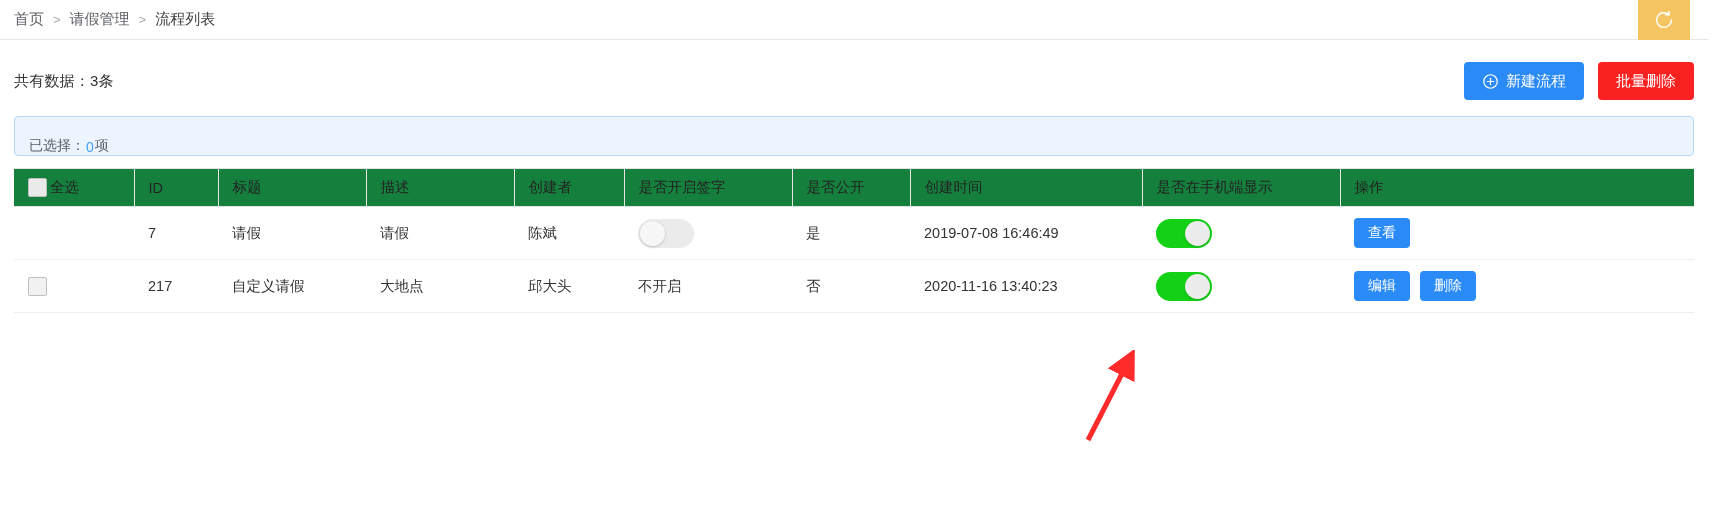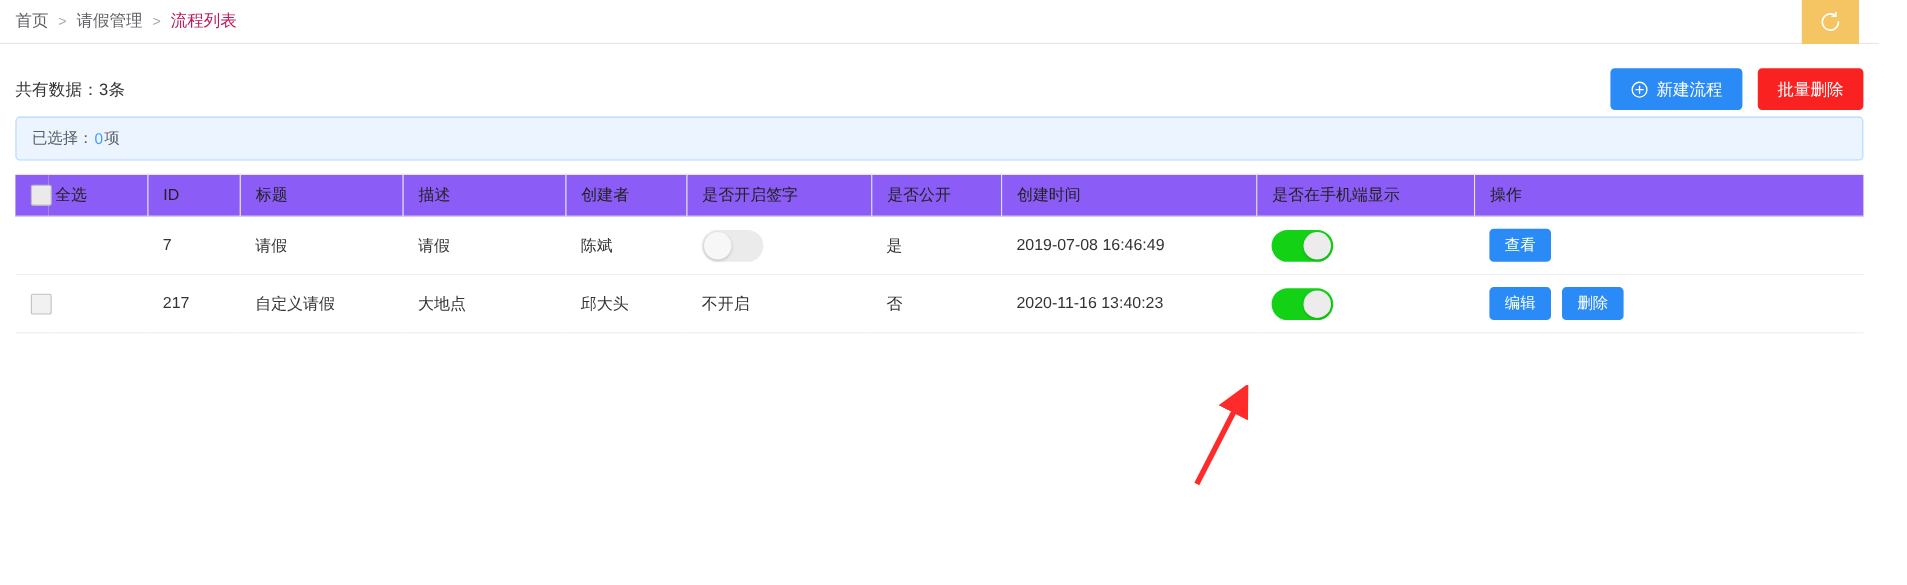--- a/index.html
+++ b/index.html
@@ -17,21 +17,21 @@
   .breadcrumb-bar {
     position: relative;
     height: 40px;
     background: #ffffff;
     border-bottom: 1px solid #e6e6e6;
     display: flex;
     align-items: center;
     padding-left: 14px;
   }
   .breadcrumb { display: flex; align-items: center; font-size: 15px; color: #666; }
-  .bc-item { color: #be185d; white-space: nowrap; }
+  .bc-item { color: #404040; white-space: nowrap; }
   .bc-item.link { color: #606266; cursor: pointer; }
   .bc-sep { margin: 0 9px; color: #a8abb2; font-size: 13px; }
 
   .refresh-btn {
     position: absolute;
     right: 18px;
     top: 0;
     width: 52px;
     height: 40px;
     background: #f6c563;
@@ -71,33 +71,33 @@
   .btn-primary { background: #2a8af6; padding: 0 18px; height: 38px; gap: 7px; }
   .btn-danger  { background: #fa2121; padding: 0 18px; height: 38px; }
   .plus-icon { display:inline-flex; }
 
   .alert-select {
     height: 40px;
     background: #ecf5ff;
     border: 1px solid #b3d8ff;
     border-radius: 4px;
     display: flex;
-    align-items: center;
+    align-items: flex-end;
     padding: 0 14px;
     font-size: 14px;
     color: #5a5e66;
-    margin-top: 2px;
+    margin-top: 12px;
   }
   .alert-select .count { color: #409eff; margin: 0 1px; }
 
   
   .table-wrap { margin-top: 12px; }
   table.grid { width: 100%; border-collapse: collapse; table-layout: fixed; }
   table.grid th {
-    background: #8b5cf6;
+    background: #15803d;
     font-weight: normal;
     font-size: 14.5px;
     color: #222;
     text-align: left;
     height: 38px;
     padding: 0 14px;
     border-right: 1px solid #e4e4e4;
     border-bottom: 1px solid #e4e4e4;
     border-top: 1px solid #e4e4e4;
   }

